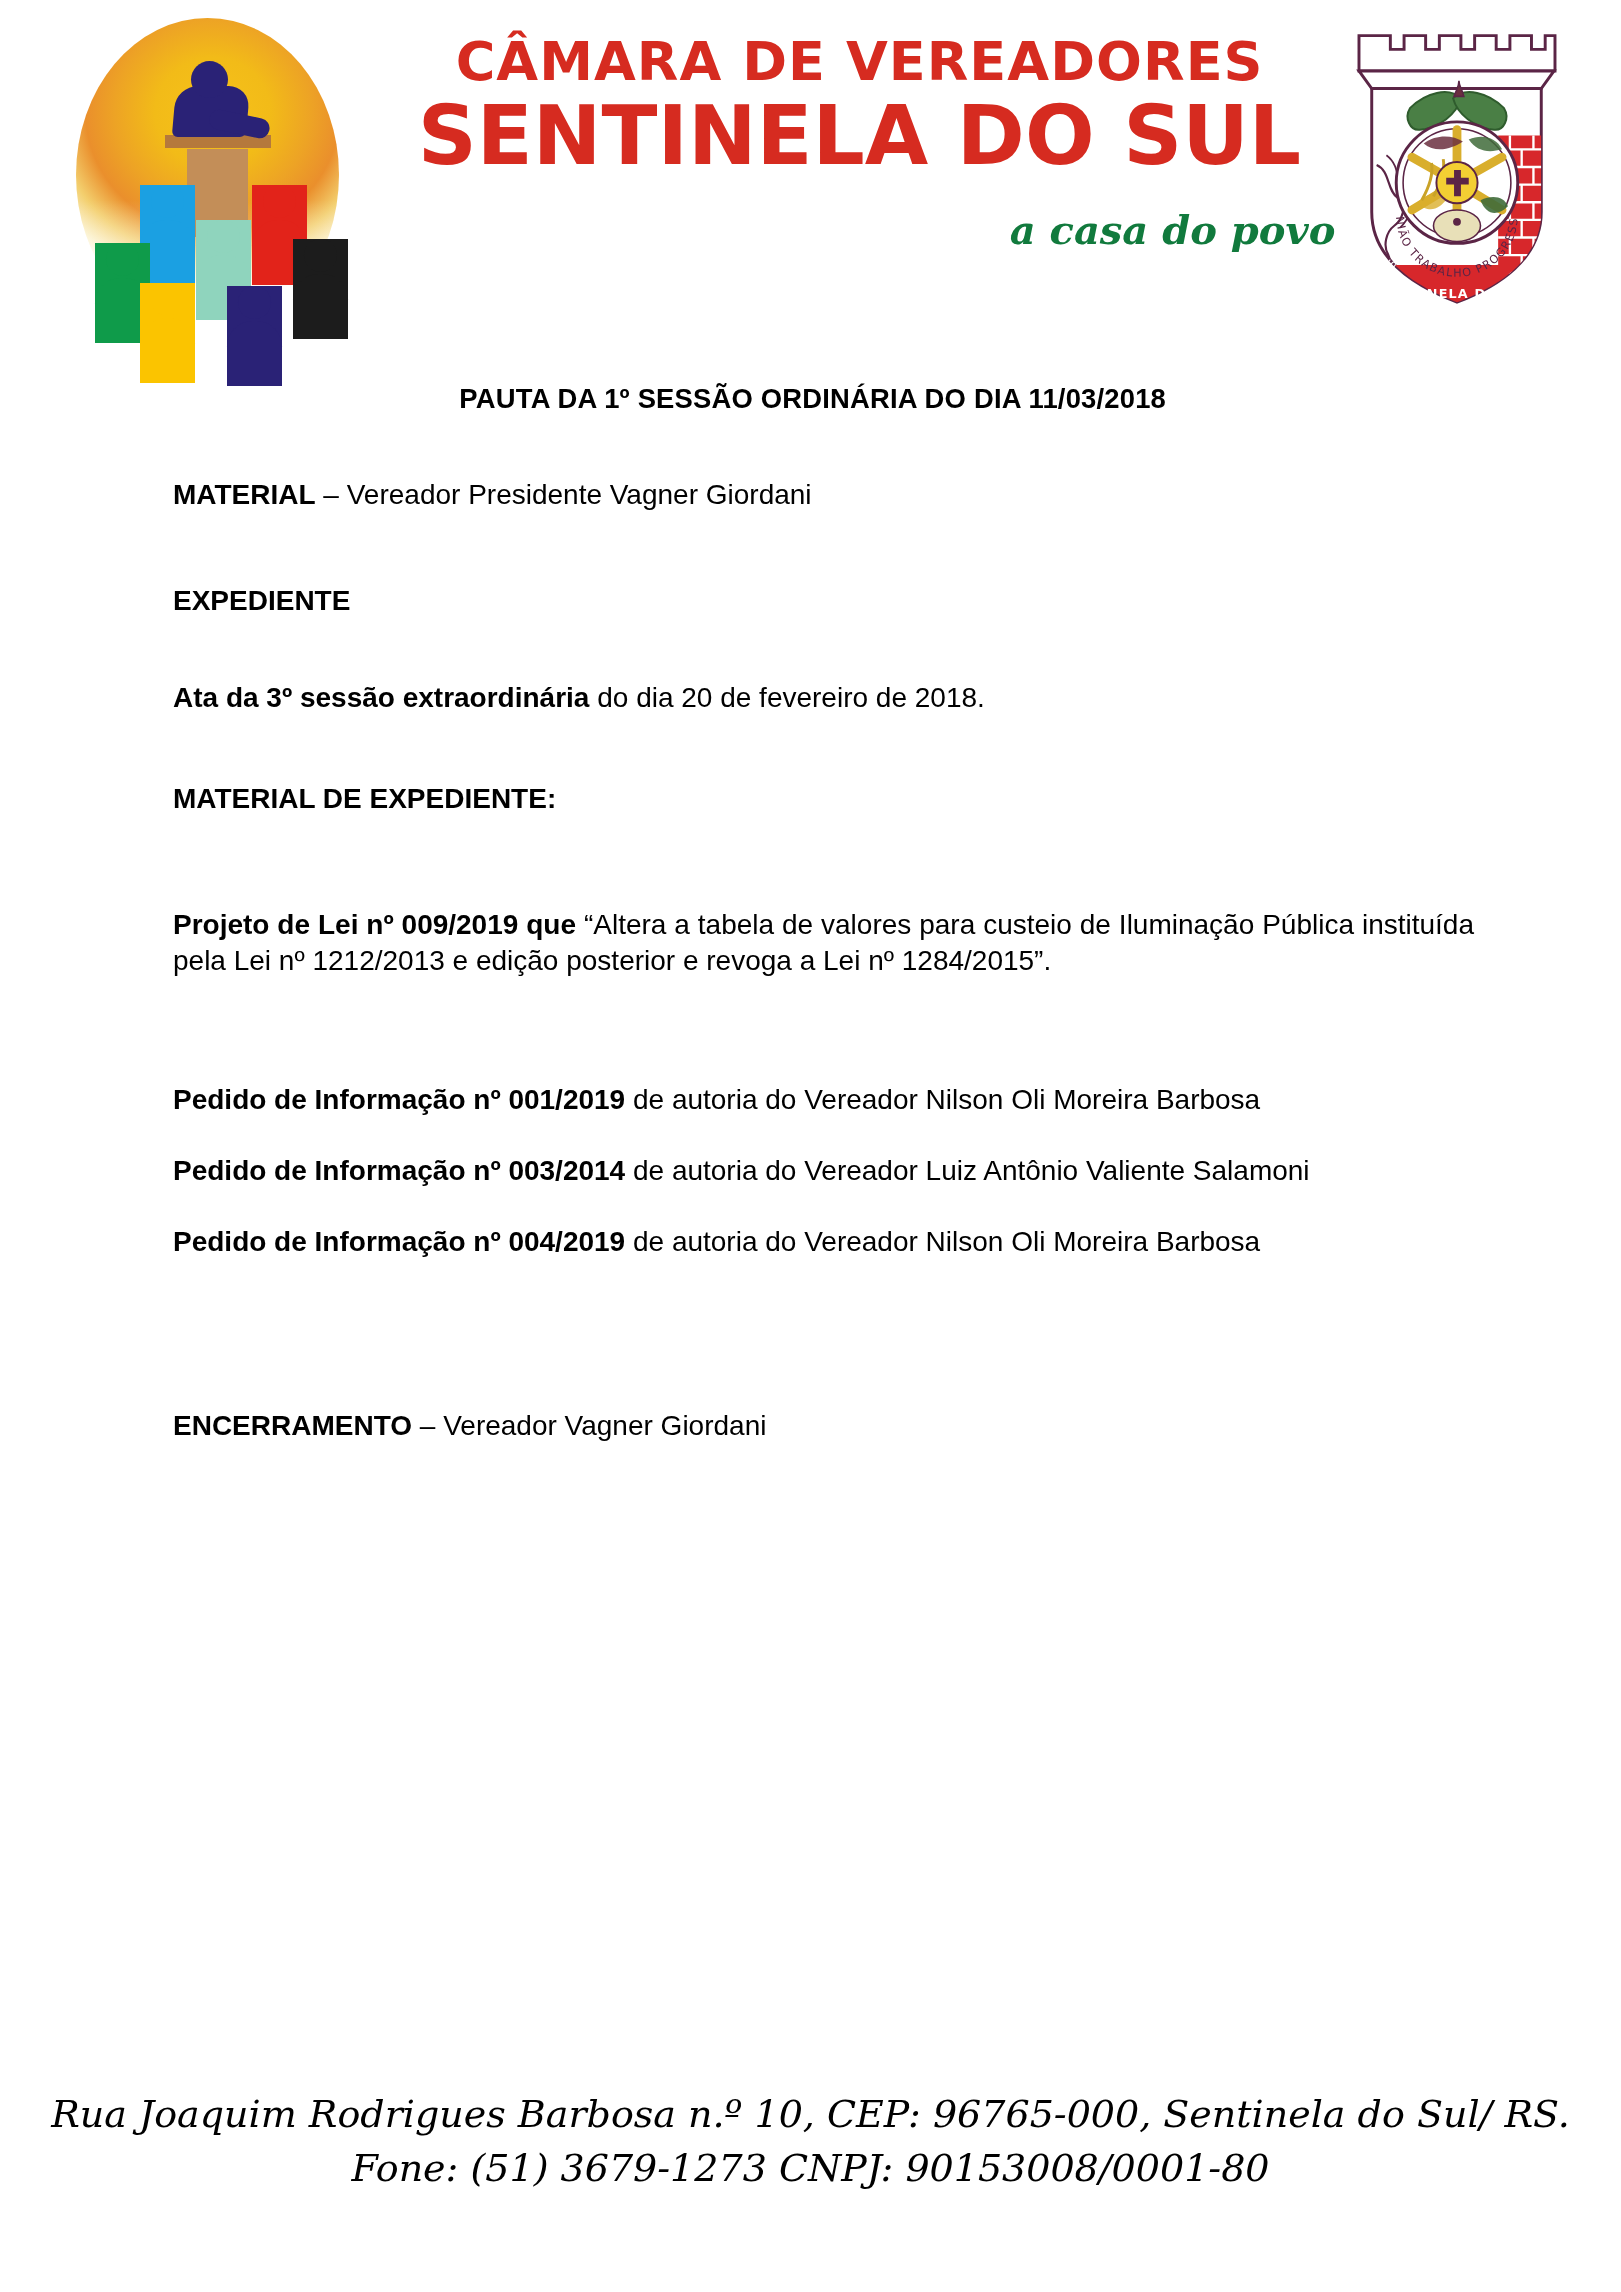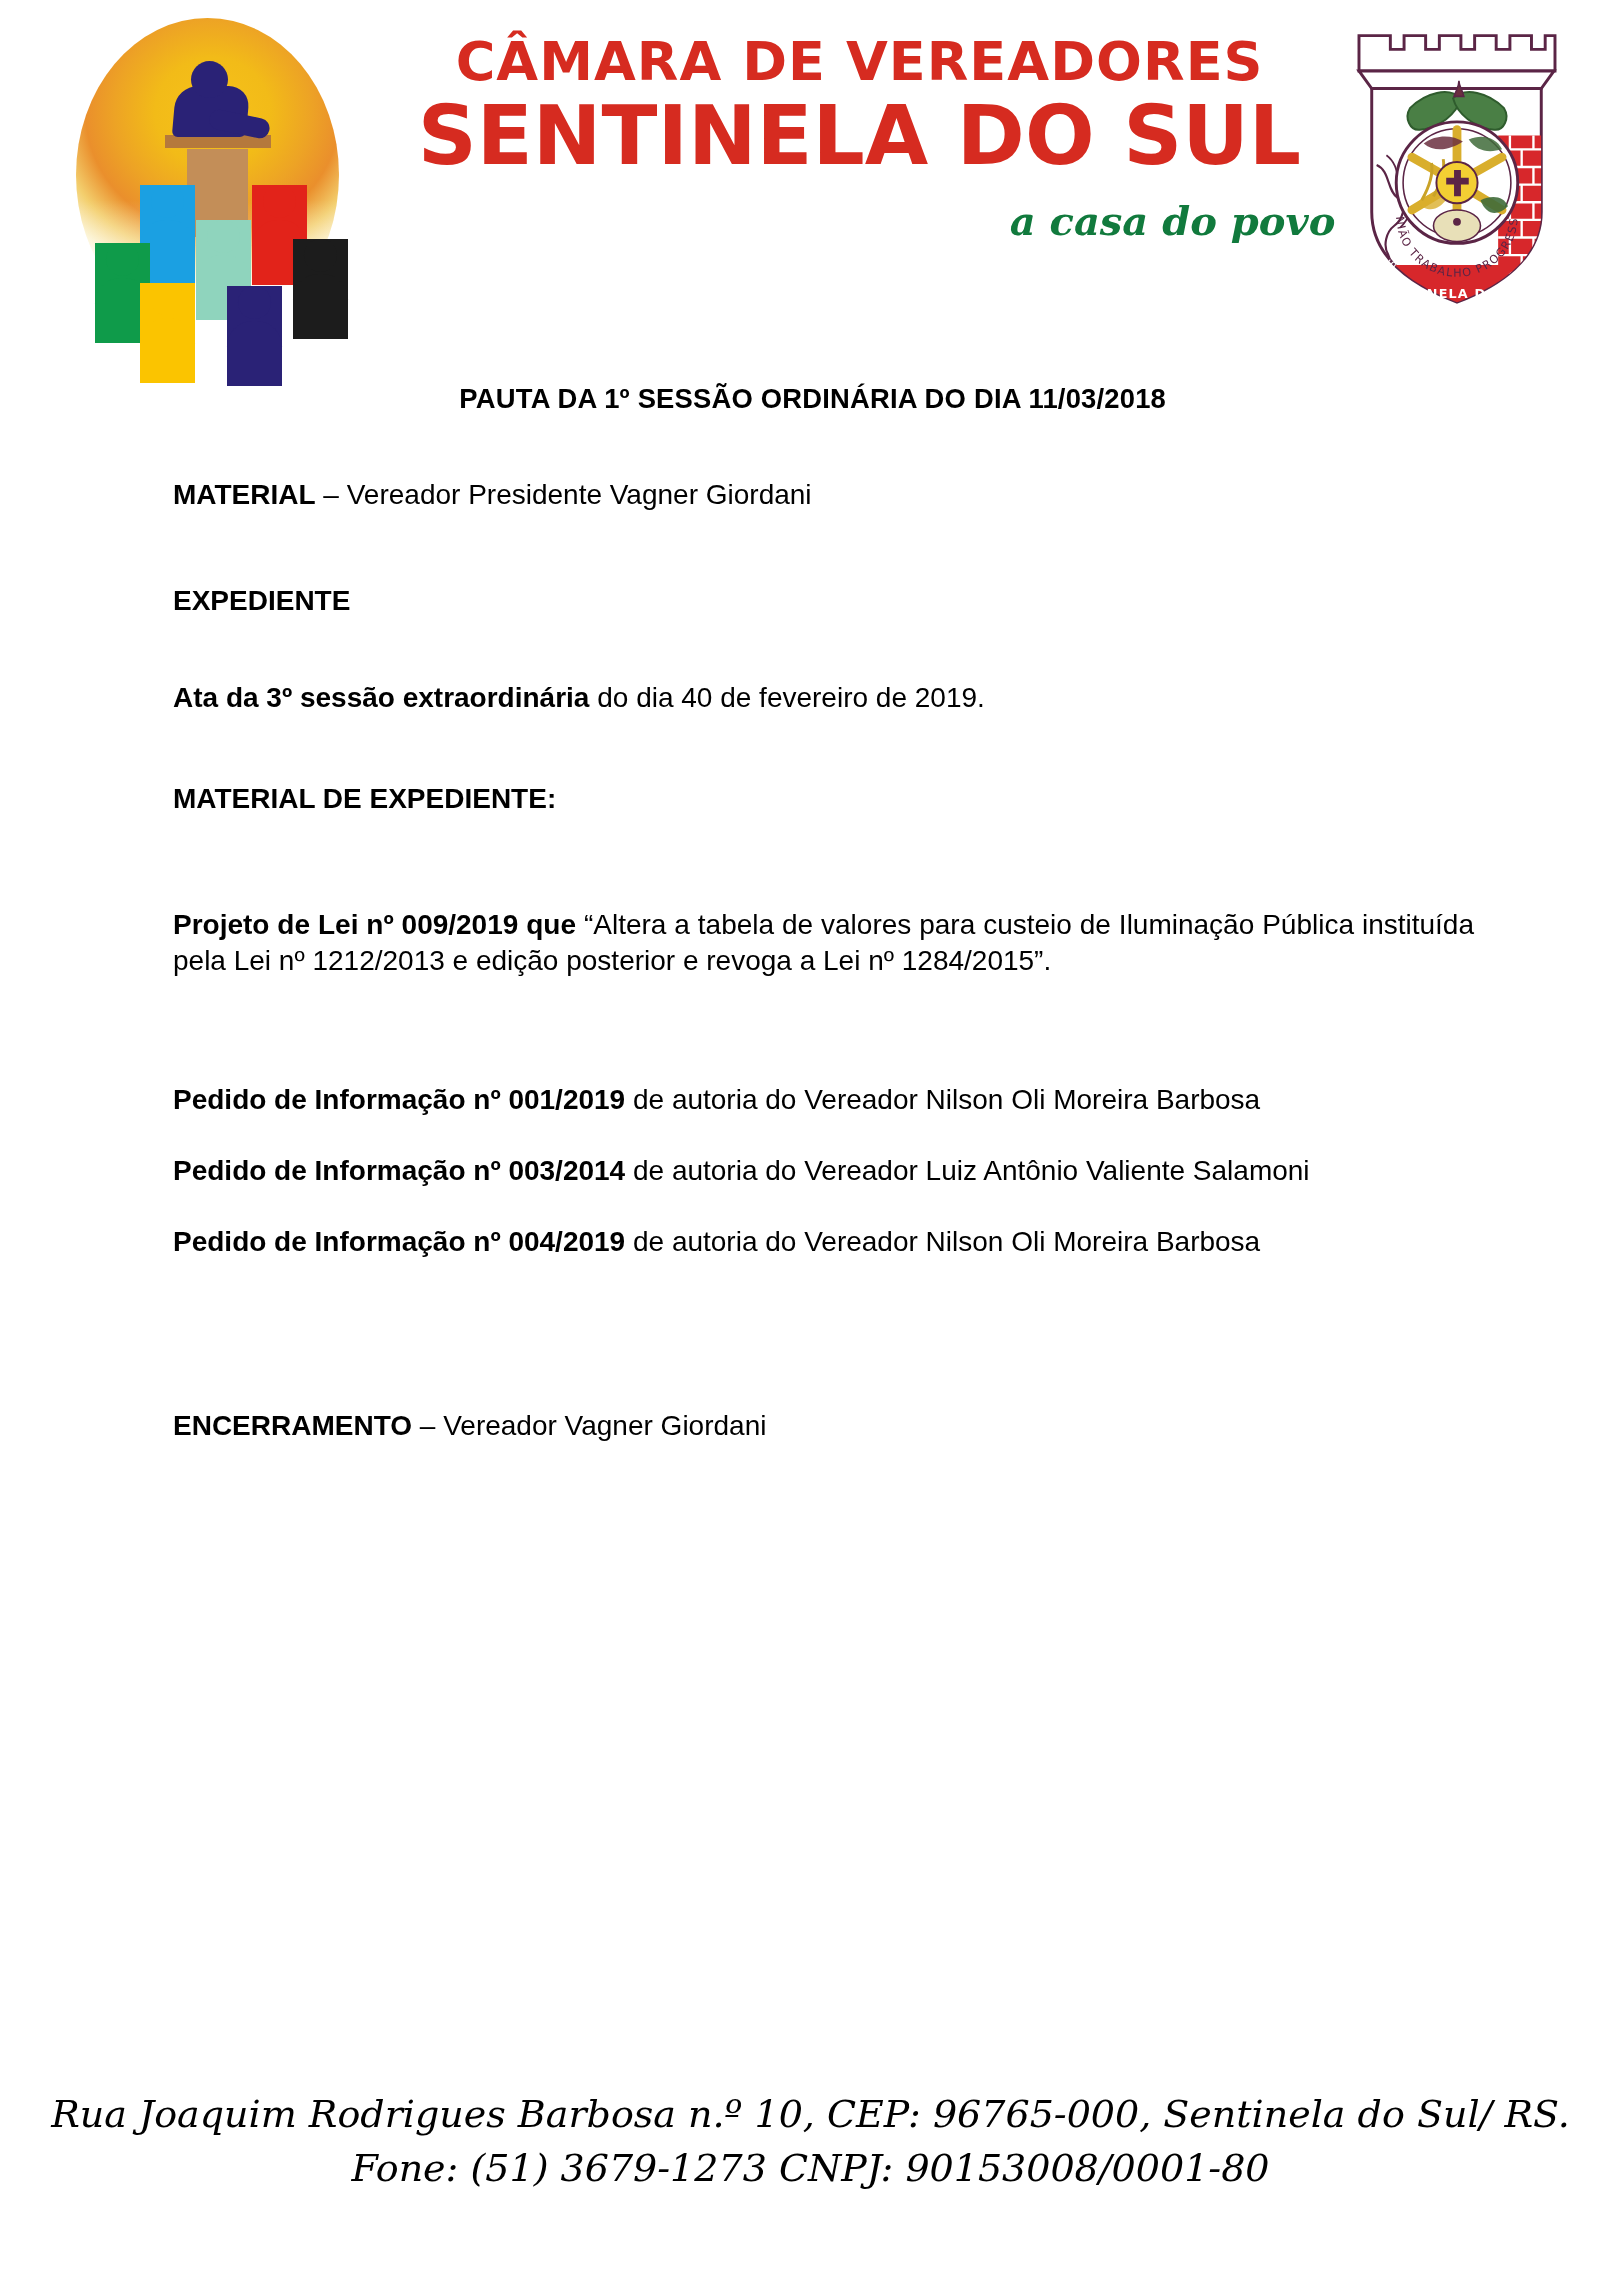--- a/index.html
+++ b/index.html
@@ -145,21 +145,21 @@
     line-height: 1.04;
     margin-top: 3.9px;
     white-space: nowrap;
   }
   .wm-line3 {
     font-family: "DejaVu Serif", serif;
     font-weight: 700;
     font-style: italic;
     font-size: 40px;
     color: #117a3d;
-    margin-top: 19px;
+    margin-top: 28px;
     text-align: right;
     padding-right: 15.7px;
     white-space: nowrap;
   }
 
   
   .coat {
     position: relative;
     width: 211px;
     height: 294px;
@@ -345,21 +345,21 @@
     <div class="sp-1"></div>
 
     <p class="para"><span class="b">MATERIAL</span><span> – Vereador Presidente Vagner Giordani</span></p>
 
     <div class="sp-2"></div>
 
     <p class="para b">EXPEDIENTE</p>
 
     <div class="sp-3"></div>
 
-    <p class="para"><span class="b">Ata da 3º sessão extraordinária</span><span> do dia 40 de fevereiro de 2019.</span></p>
+    <p class="para"><span class="b">Ata da 3º sessão extraordinária</span><span> do dia 20 de fevereiro de 2018.</span></p>
 
     <div class="sp-4"></div>
 
     <p class="para b">MATERIAL DE EXPEDIENTE:</p>
 
     <div class="sp-3"></div>
 
     <p class="para justify"><span class="b">Projeto de Lei nº 009/2019 que</span><span> “Altera a tabela de valores para custeio de Iluminação Pública instituída pela Lei nº 1212/2013 e edição posterior e revoga a Lei nº 1284/2015”.</span></p>
 
     <div class="sp-5"></div>

